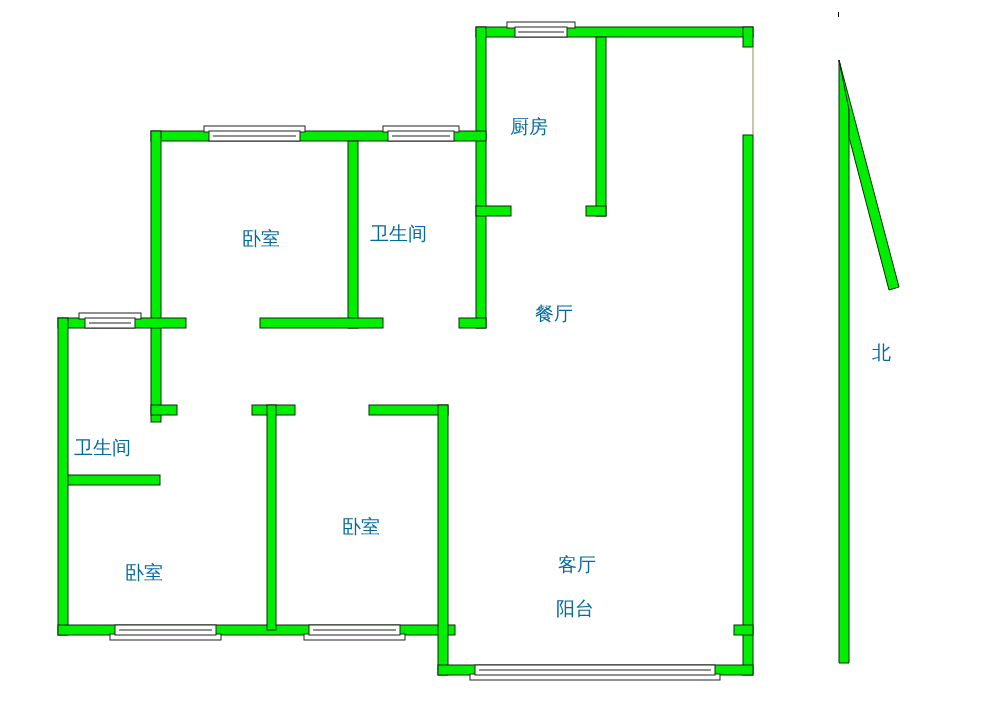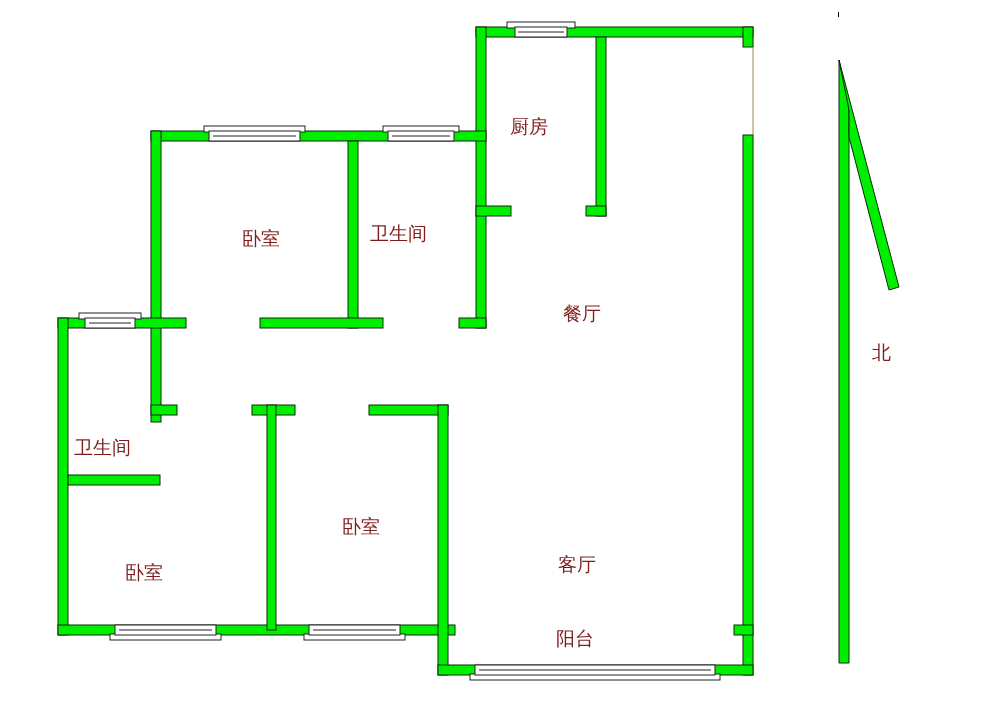--- a/index.html
+++ b/index.html
@@ -1,21 +1,21 @@
 <!DOCTYPE html>
 <html><head>
 <meta charset="utf-8">
 <style>
   html, body { margin: 0; padding: 0; background: #ffffff; }
   body { width: 988px; height: 711px; overflow: hidden; position: relative; font-family: "DejaVu Sans", sans-serif; }
   #plan { position: absolute; left: 0; top: 0; width: 988px; height: 711px; }
   .wall { fill: #00ee00; stroke: #0a2a0a; stroke-width: 1; }
   .win-frame { fill: #ffffff; stroke: #222; stroke-width: 1; }
   .win-line { stroke: #222; stroke-width: 1; }
-  .label { position: absolute; color: #7f1d1d; font-size: 19px; white-space: nowrap; font-family: Liberation Sans, sans-serif; }
+  .label { position: absolute; color: #0369a1; font-size: 19px; white-space: nowrap; font-family: Liberation Sans, sans-serif; }
   .thin { stroke: #9c8a4a; stroke-width: 1; }
 </style>
 </head>
 <body>
 
 <svg id="plan" viewBox="0 0 988 711" xmlns="http://www.w3.org/2000/svg">
   <g>
 
     <rect class="wall" x="476" y="27" width="277" height="10"></rect>
 
@@ -93,19 +93,19 @@
   <g>
     <polygon class="wall" points="839,60 849,105 849,663 839,663"></polygon>
     <polygon class="wall" points="839,60 899,287 889,290 849,137 849,110"></polygon>
     <rect x="838" y="12" width="1" height="5" fill="#000"></rect>
   </g>
 </svg>
 
 <div class="label" style="left:510px; top:114px;">厨房</div>
 <div class="label" style="left:242px; top:226px;">卧室</div>
 <div class="label" style="left:370px; top:221px;">卫生间</div>
-<div class="label" style="left:563px; top:301px;">餐厅</div>
+<div class="label" style="left:535px; top:301px;">餐厅</div>
 <div class="label" style="left:74px; top:435px;">卫生间</div>
 <div class="label" style="left:125px; top:560px;">卧室</div>
 <div class="label" style="left:342px; top:514px;">卧室</div>
 <div class="label" style="left:558px; top:552px;">客厅</div>
-<div class="label" style="left:556px; top:626px;">阳台</div>
+<div class="label" style="left:556px; top:596px;">阳台</div>
 <div class="label" style="left:872px; top:340px;">北</div>
 
 </body></html>

